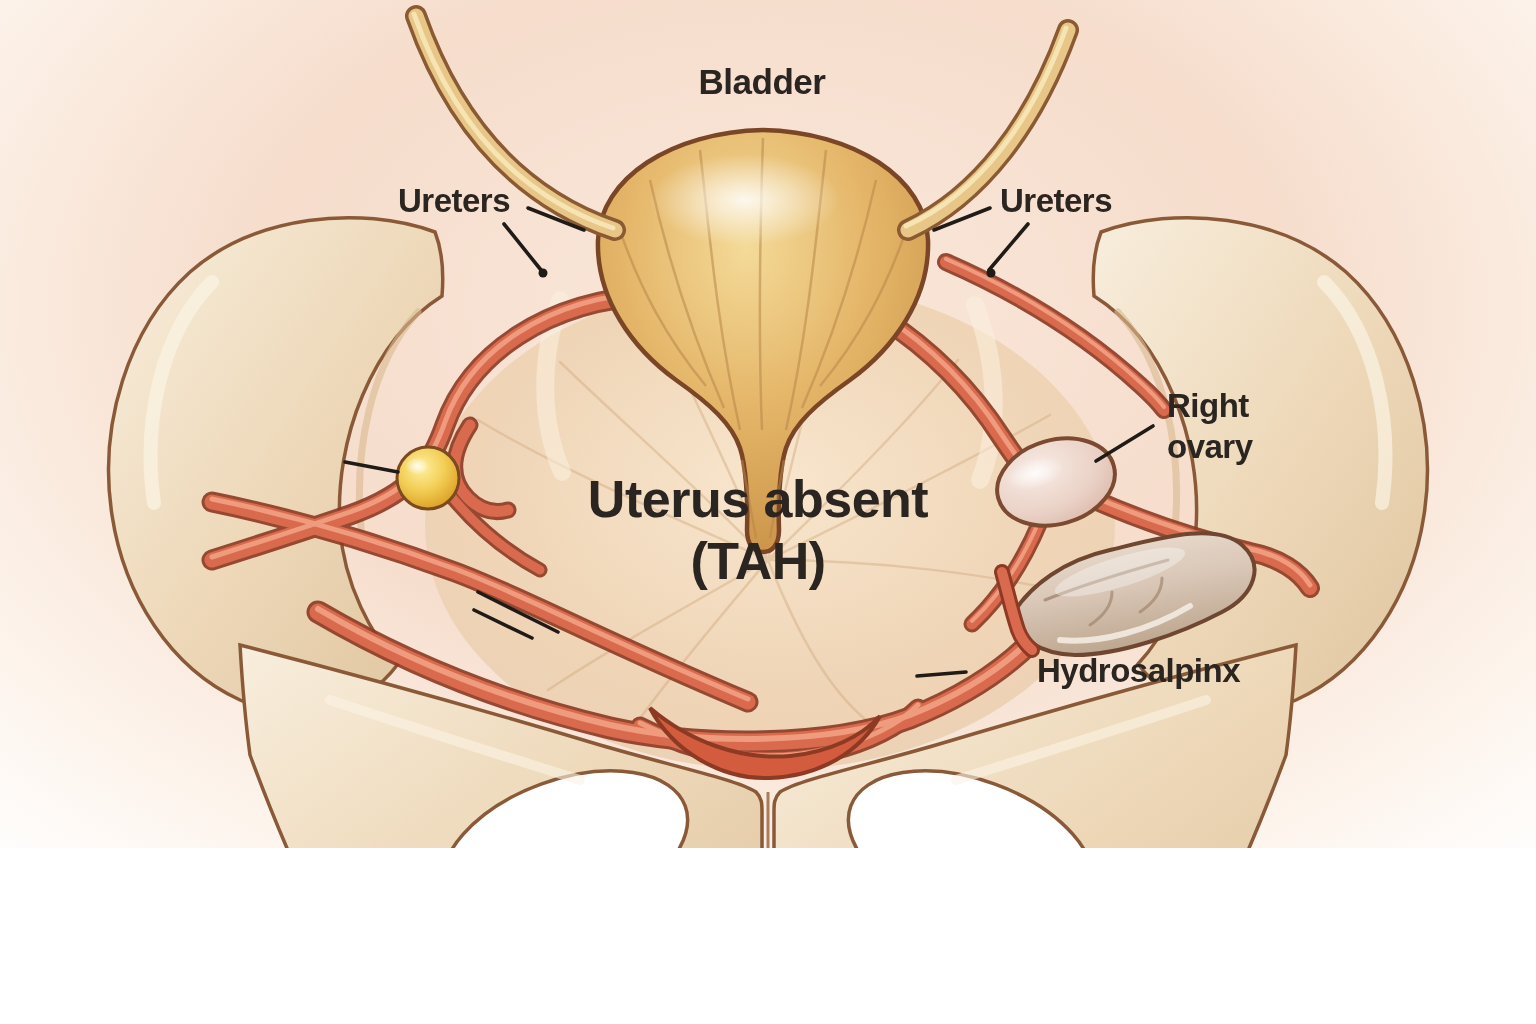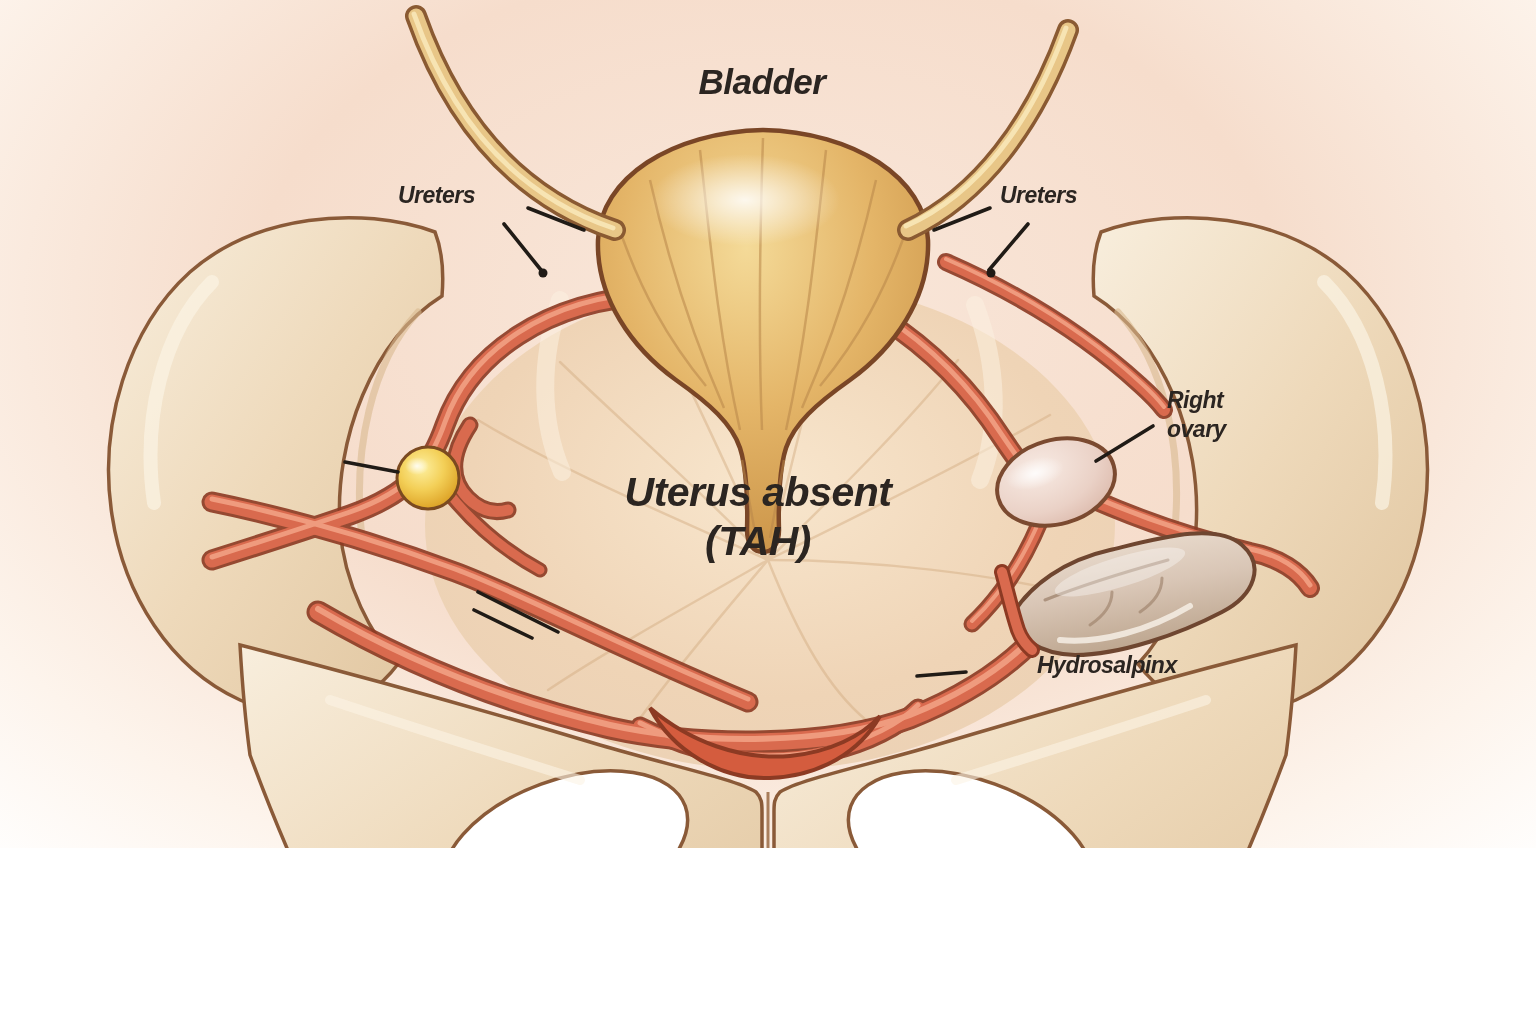--- a/index.html
+++ b/index.html
@@ -1,23 +1,23 @@
 <!DOCTYPE html>
 <html><head>
 <meta charset="utf-8">
 <style>
   html,body{margin:0;padding:0;background:#fff;}
   .canvas{position:relative;width:1536px;height:848px;overflow:hidden;background:#fff;
-          font-family:"Liberation Sans",sans-serif;font-style:italic;}
+          font-family:"Liberation Sans",sans-serif;}
   .art{position:absolute;inset:0;}
-  .lbl{position:absolute;font-weight:700;font-size:23px;line-height:1.24;color:#2b2521;
+  .lbl{position:absolute;font-weight:700;font-size:33px;line-height:1.24;color:#2b2521;
        white-space:pre-line;letter-spacing:-0.5px;}
   .lbl.center{transform:translateX(-50%);text-align:center;}
   .lbl.big{font-size:35px;}
-  .lbl.title{font-size:41px;line-height:1.2;}
+  .lbl.title{font-size:52px;line-height:1.2;}
 </style>
 </head>
 <body>
 
 <div class="canvas">
 
   <svg class="art" width="1536" height="1024" viewBox="0 0 1536 1024" aria-hidden="true">
     <defs>
       <radialGradient id="bgGrad" cx="0.5" cy="0.3" r="0.75">
         <stop offset="0" stop-color="#f9e7da"></stop>

